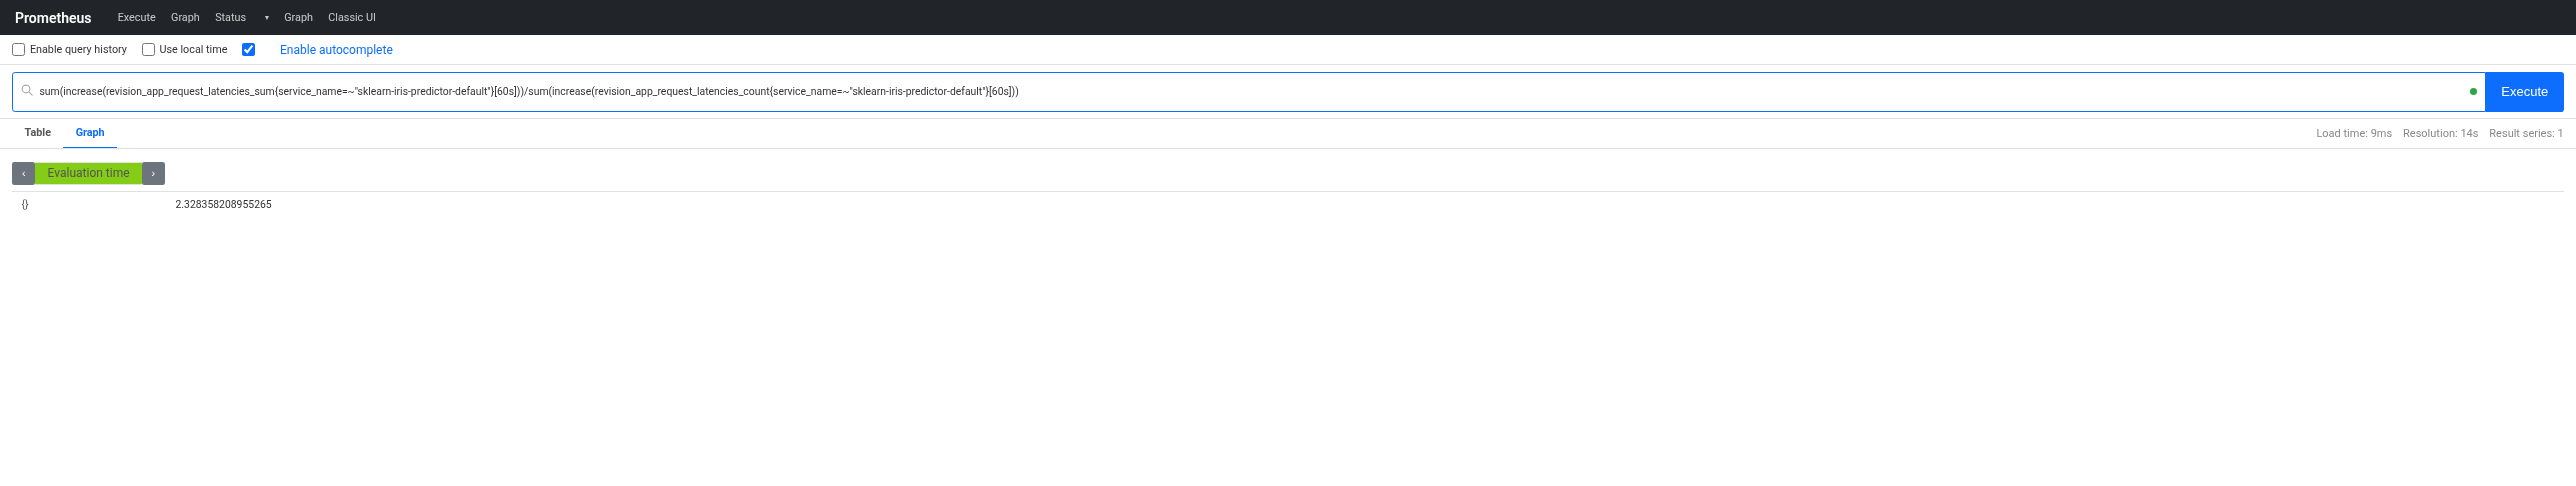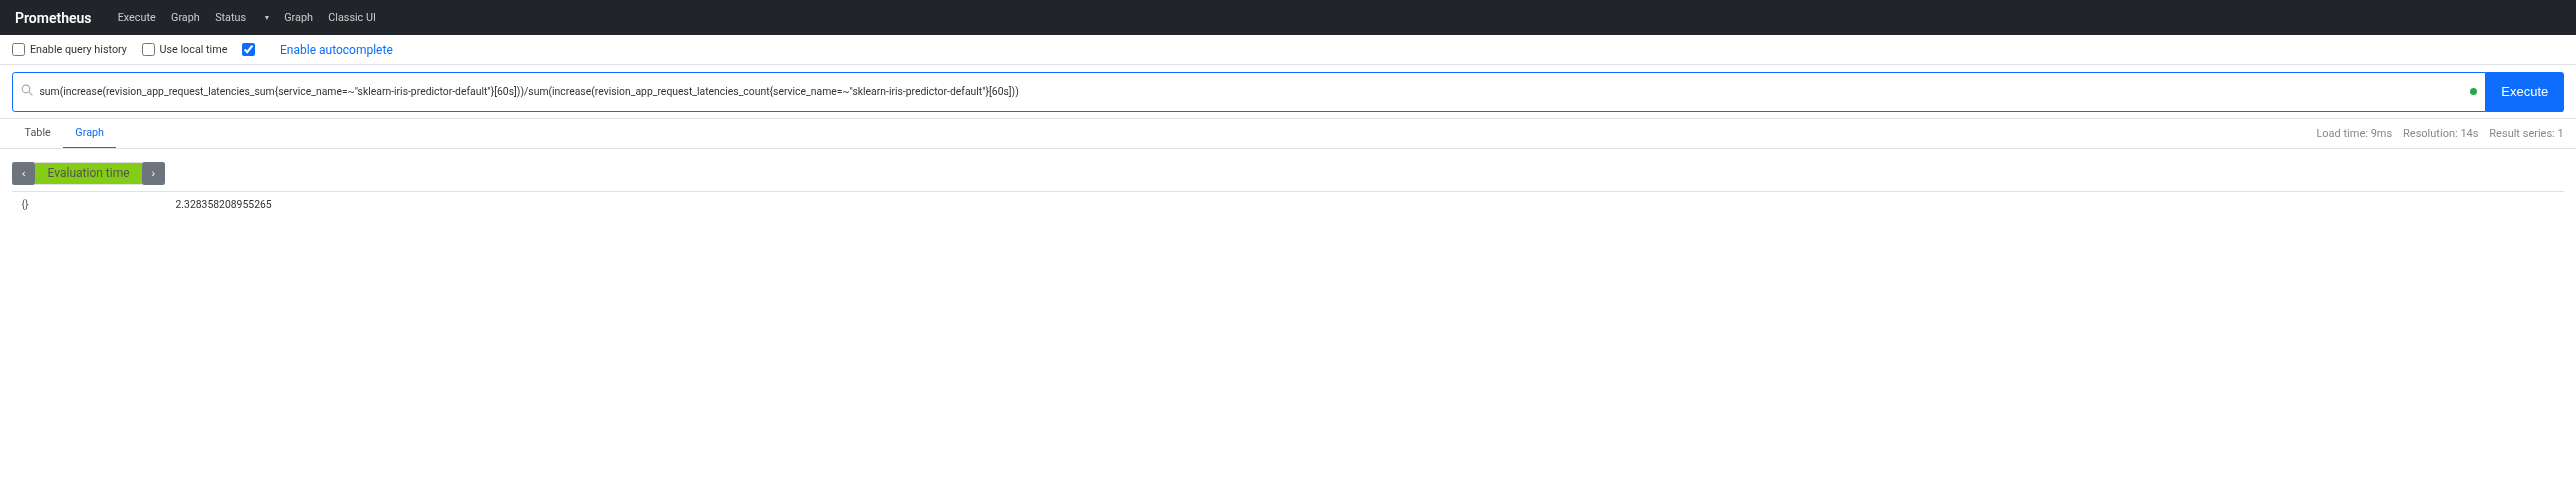--- a/index.html
+++ b/index.html
@@ -125,20 +125,21 @@
       display: flex;
       align-items: center;
       padding: 0 12.3px;
       border-bottom: 0.8px solid #dee2e6;
       justify-content: space-between;
     }
     .tabs-left {
       display: flex;
       align-items: flex-start;
       gap: 0;
+      font-weight: bold;
     }
     .tab {
       padding: 7.7px 12.3px;
       font-size: 10.8px;
       cursor: pointer;
       color: #555;
       border-bottom: 1.5px solid transparent;
       text-decoration: none;
     }
     .tab.active {

